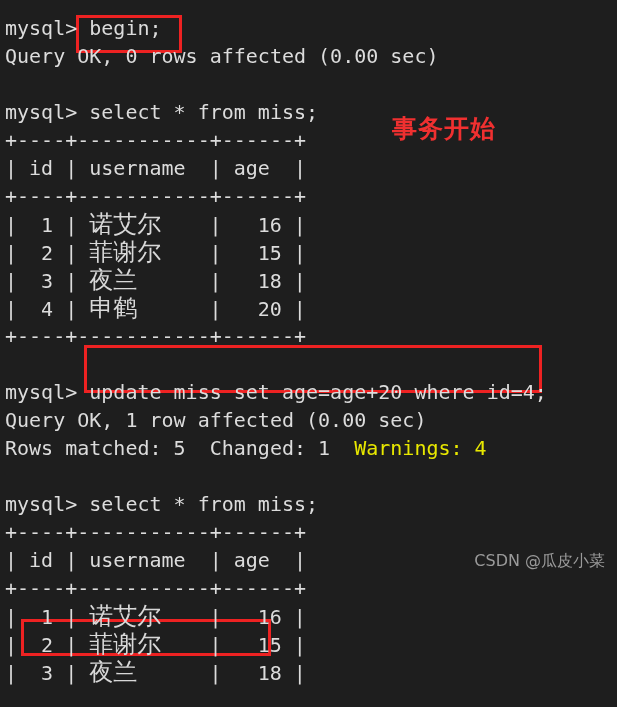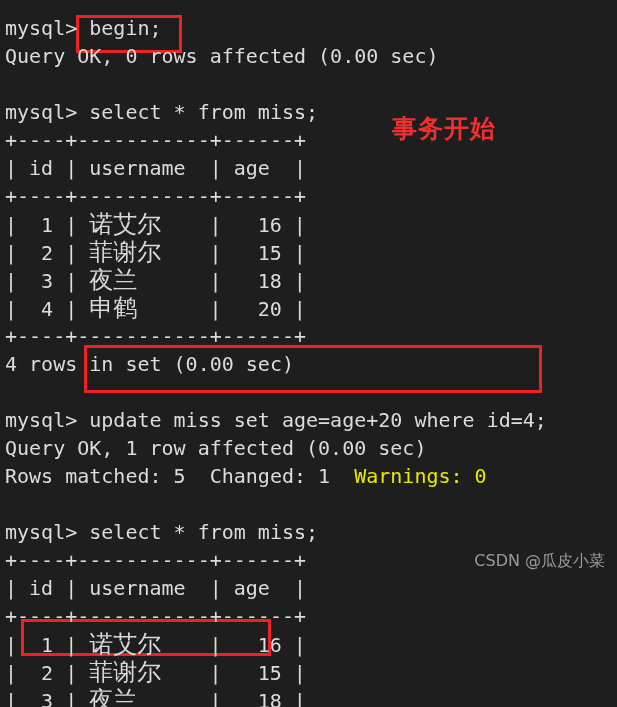--- a/index.html
+++ b/index.html
@@ -102,25 +102,24 @@
       <div class="line blank"> </div>
       <div class="line">mysql&gt; select * from miss;</div>
       <div class="line">+----+-----------+------+</div>
       <div class="line">| id | username  | age  |</div>
       <div class="line">+----+-----------+------+</div>
       <div class="line"><span>|  1 | </span><span class="cjk">诺艾尔</span><span>    |   16 |</span></div>
       <div class="line"><span>|  2 | </span><span class="cjk">菲谢尔</span><span>    |   15 |</span></div>
       <div class="line"><span>|  3 | </span><span class="cjk">夜兰</span><span>      |   18 |</span></div>
       <div class="line"><span>|  4 | </span><span class="cjk">申鹤</span><span>      |   20 |</span></div>
       <div class="line">+----+-----------+------+</div>
-      <div class="line">4 rows in set (0.00 sec)</div>
       <div class="line blank"> </div>
       <div class="line">mysql&gt; update miss set age=age+20 where id=4;</div>
       <div class="line">Query OK, 1 row affected (0.00 sec)</div>
-      <div class="line"><span>Rows matched: 5  Changed: 1  </span><span class="warn">Warnings: 0</span></div>
+      <div class="line"><span>Rows matched: 5  Changed: 1  </span><span class="warn">Warnings: 4</span></div>
       <div class="line blank"> </div>
       <div class="line">mysql&gt; select * from miss;</div>
       <div class="line">+----+-----------+------+</div>
       <div class="line">| id | username  | age  |</div>
       <div class="line">+----+-----------+------+</div>
       <div class="line"><span>|  1 | </span><span class="cjk">诺艾尔</span><span>    |   16 |</span></div>
       <div class="line"><span>|  2 | </span><span class="cjk">菲谢尔</span><span>    |   15 |</span></div>
       <div class="line"><span>|  3 | </span><span class="cjk">夜兰</span><span>      |   18 |</span></div>
     </div>
 

